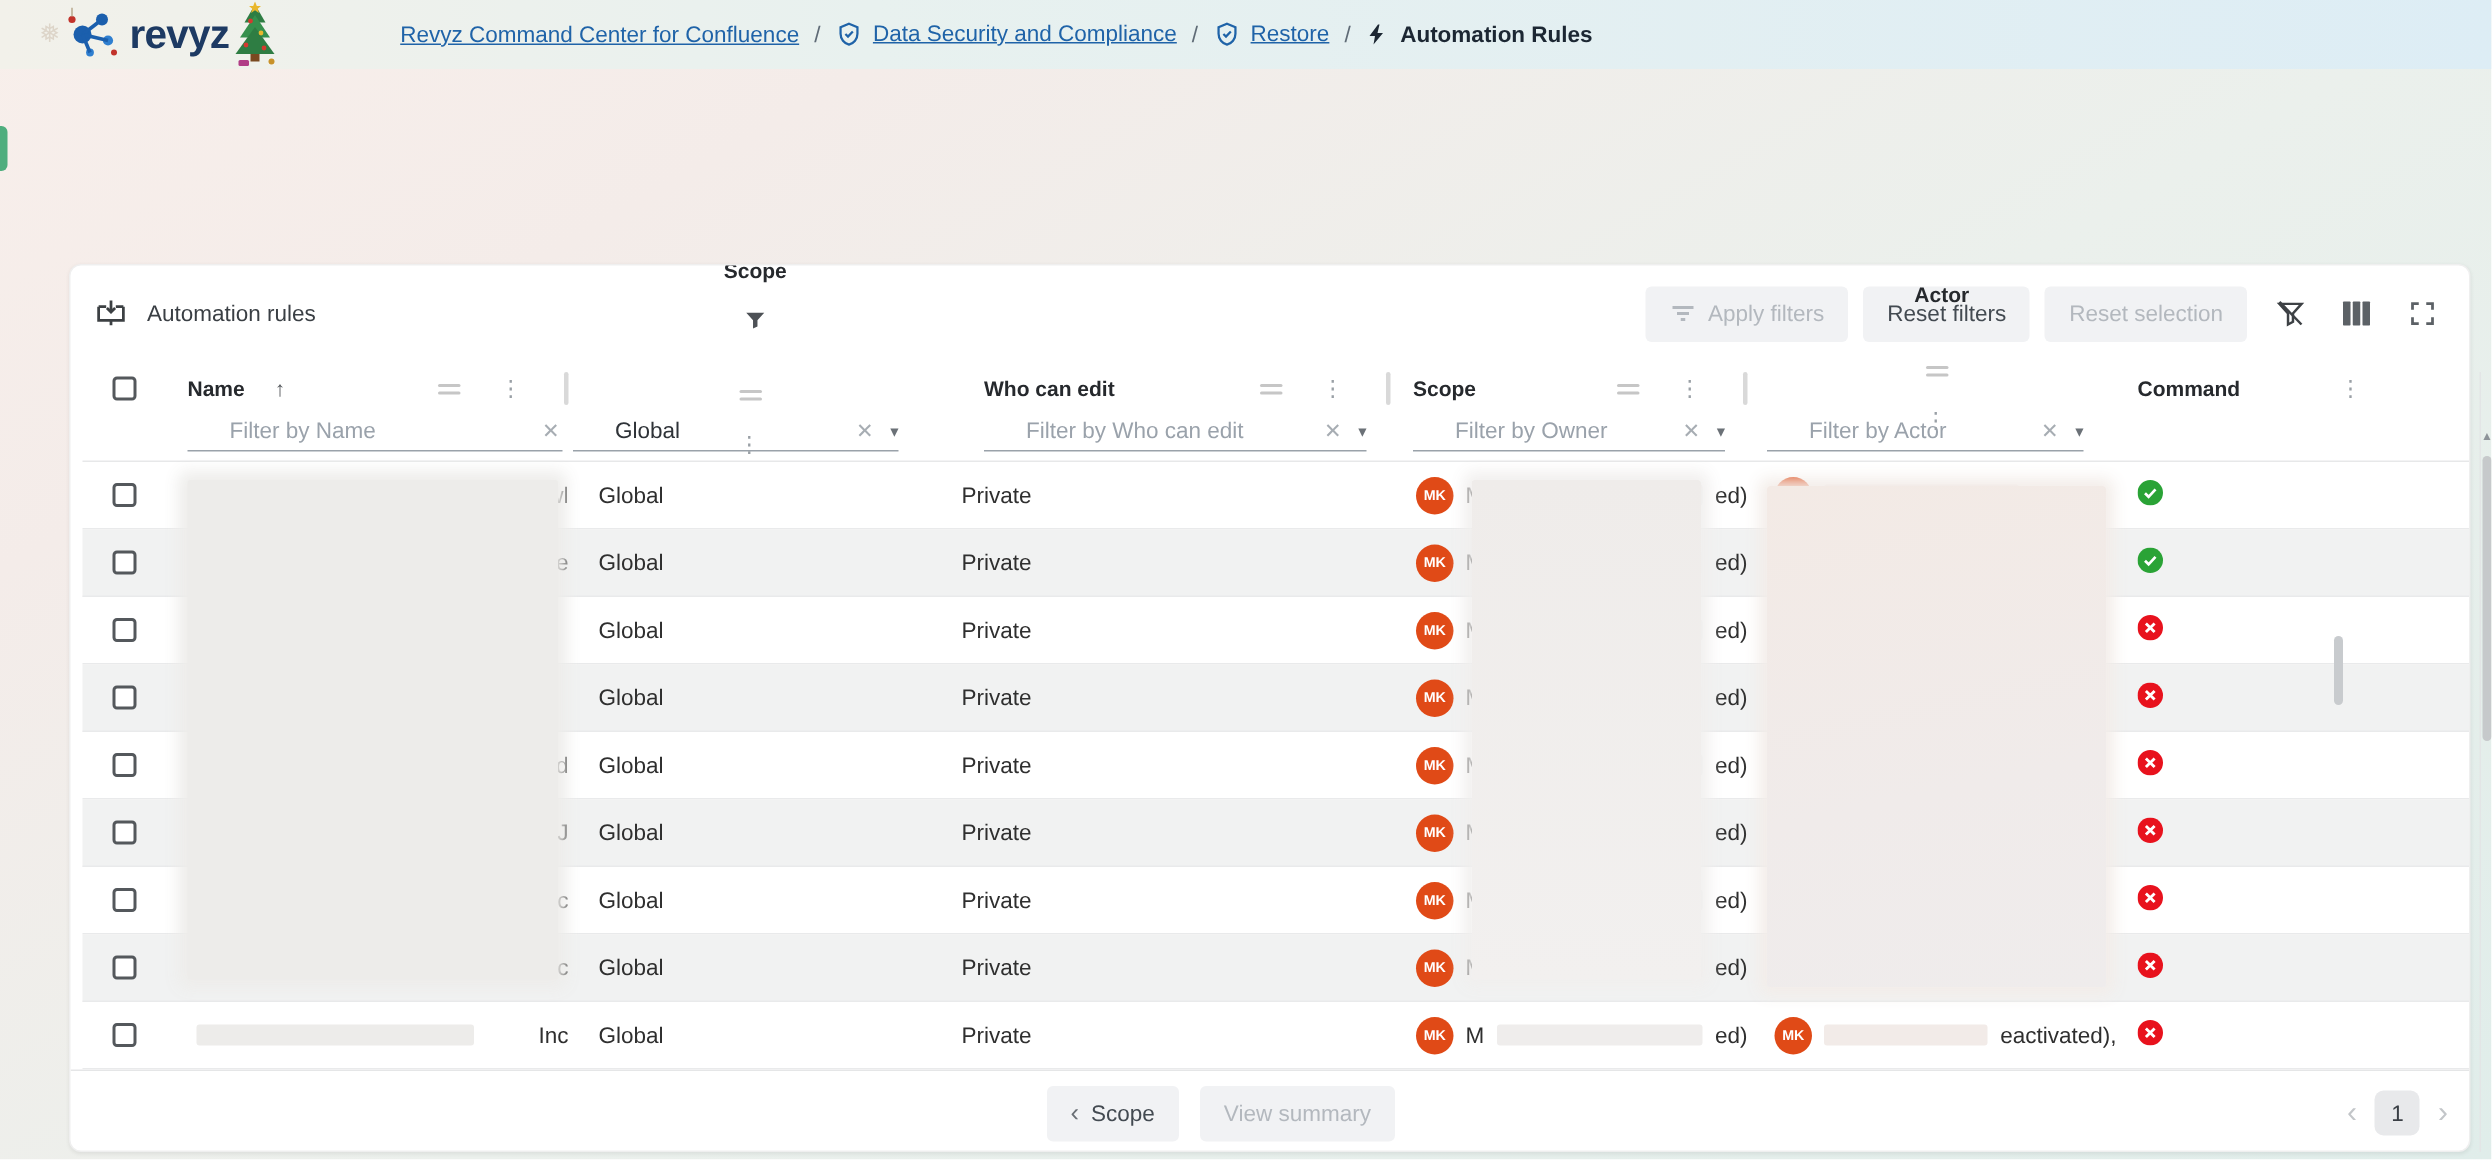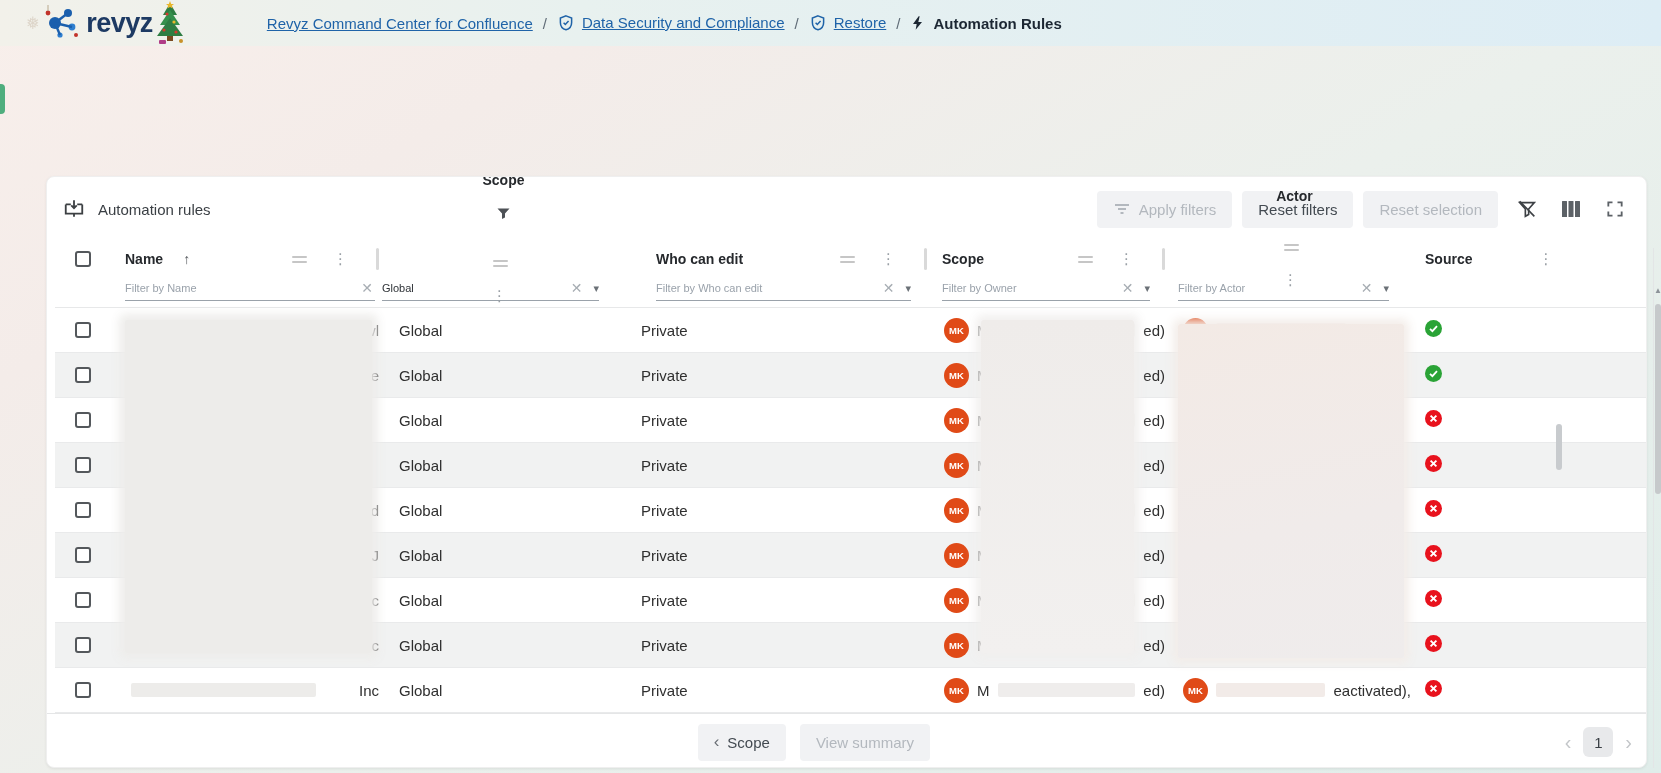--- a/index.html
+++ b/index.html
@@ -64,22 +64,22 @@
   .drag-handle { width:15px; display:flex; flex-direction:column; gap:3px; margin-right:6px; }
   .drag-handle i { height:2px; background:#c6c6c6; border-radius:1px; }
   .dots { color:#9aa0a6; font-size:15px; letter-spacing:0; margin-right:8px; font-weight:normal; }
   .col-div { width:3px; height:22px; background:#d9d9d9; border-radius:2px; }
   .hc-pad14 { padding-left:14px; } .hc-pad19 { padding-left:3px;flex-direction:column; } .hc-pad16 { padding-left:31px; }
   .hc-pad15 { padding-left:15px; } .hc-pad13 { padding-left:13px;flex-direction:column; }
   .sort-arrow { color:#54585c; font-size:14px; font-weight:bold; }
   .checkbox { width:16px; height:16px; border:2px solid #54585c; border-radius:3px; background:#fff; cursor:pointer; }
 
   .f-wrap { display:flex; align-items:center; border-bottom:1px solid #9aa2aa; padding-bottom:4px; }
-  .f-wrap input { border:none; outline:none; flex:1; min-width:0; font-size:11px; color:#2f3338; background:transparent;
-    font-family:"Liberation Sans","DejaVu Sans",sans-serif; }
+  .f-wrap input { border:none; outline:none; flex:1; min-width:0; font-size:15px; color:#2f3338; background:transparent;
+    font-family:"Liberation Sans","DejaVu Sans",sans-serif;margin-left:28px; }
   .f-wrap input::placeholder { color:#9aa2ab; opacity:1; }
   .fx { color:#a7adb3; font-size:14px; padding:0 2px; cursor:pointer; }
   .fcaret { color:#6b7177; font-size:11px; margin-left:9px; cursor:pointer; }
   .fm-name { margin-right:4px; } .fm-scope { margin-right:26px; } .fm-who { margin-right:16px; }
   .fm-owner { margin-right:15px; } .fm-actor { margin-right:22px; }
 
   .grid-body { position:relative; border-top:1px solid #e7e8e9; }
   .row { display:flex; align-items:center; height:45px; border-bottom:1px solid #e9eaeb; background:#fff; font-size:15px; color:#2f2f2f; }
   .row.alt { background:#f1f2f2; }
   .cell-name { display:flex; align-items:center; justify-content:space-between; padding-left:20px; overflow:visible; white-space:nowrap; }
@@ -284,21 +284,21 @@
           <span>Actor</span>
           <span class="pad"></span>
           <span class="drag-handle">
               <i></i>
               <i></i>
             </span>
           <span class="dots">⋮</span>
           <span class="col-div"></span>
         </div>
         <div class="c-enabled hcell hc-pad14">
-          <span>Source</span>
+          <span>Command</span>
           <span class="pad"></span>
           <span class="drag-handle">
               <i></i>
               <i></i>
             </span>
           <span class="dots">⋮</span>
           <span class="col-div"></span>
         </div>
         <div class="c-fill"></div>
       </div>

